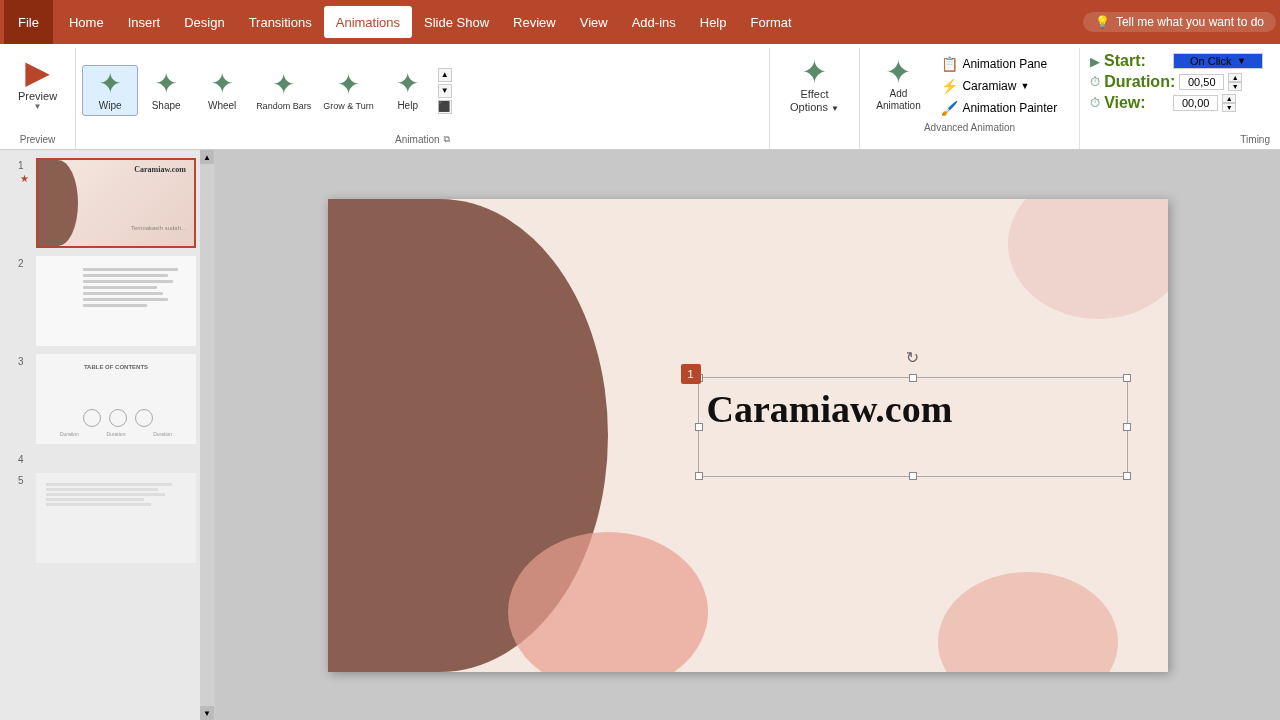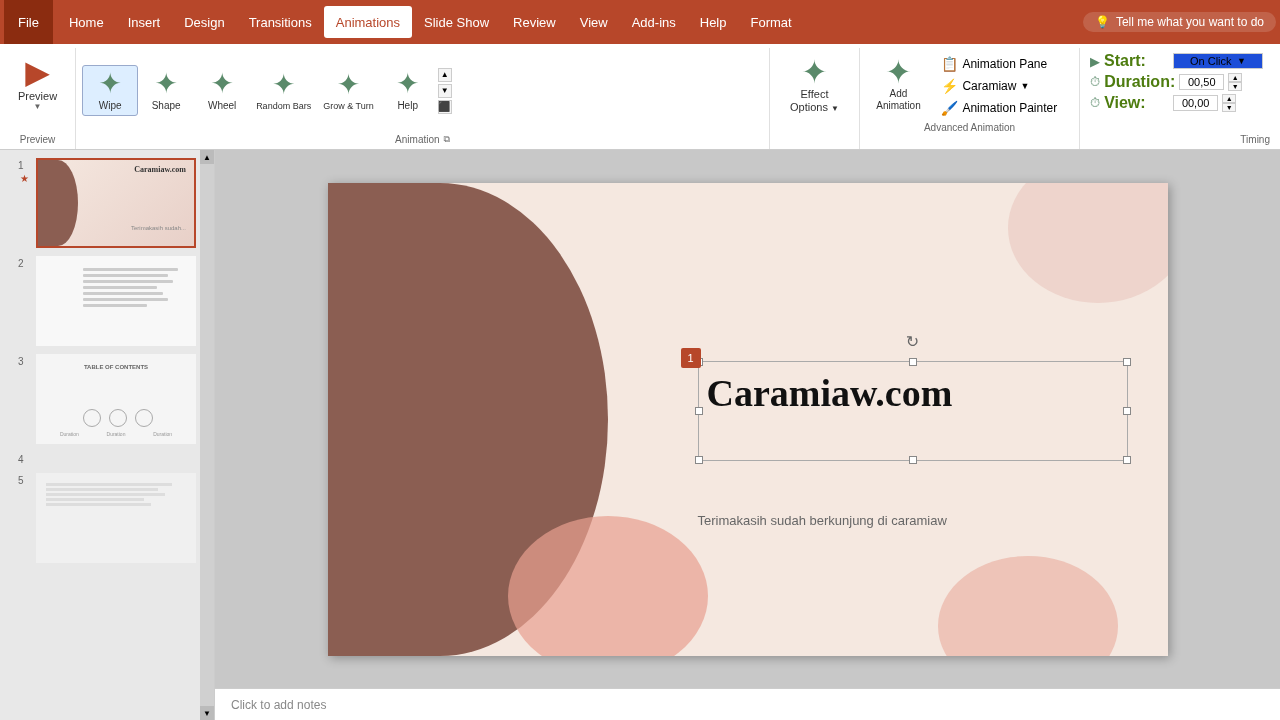--- a/index.html
+++ b/index.html
@@ -840,21 +840,17 @@
             <div class="handle bl"></div>
             <div class="handle bm"></div>
             <div class="handle br"></div>
           </div>
           <div class="rotate-handle">↻</div>
           <div class="animation-number">1</div>
 
           <div class="main-text">Caramiaw.com</div>
         </div>
 
-        <div class="subtitle-text">Terimakasih sudah berkunjung di caramiaw</div>
-      </div>
-    </div>
-    <div class="notes-bar">
-      <span>Click to add notes</span>
+      </div>
     </div>
   </div>
 
 </div>
 
 </body></html>

